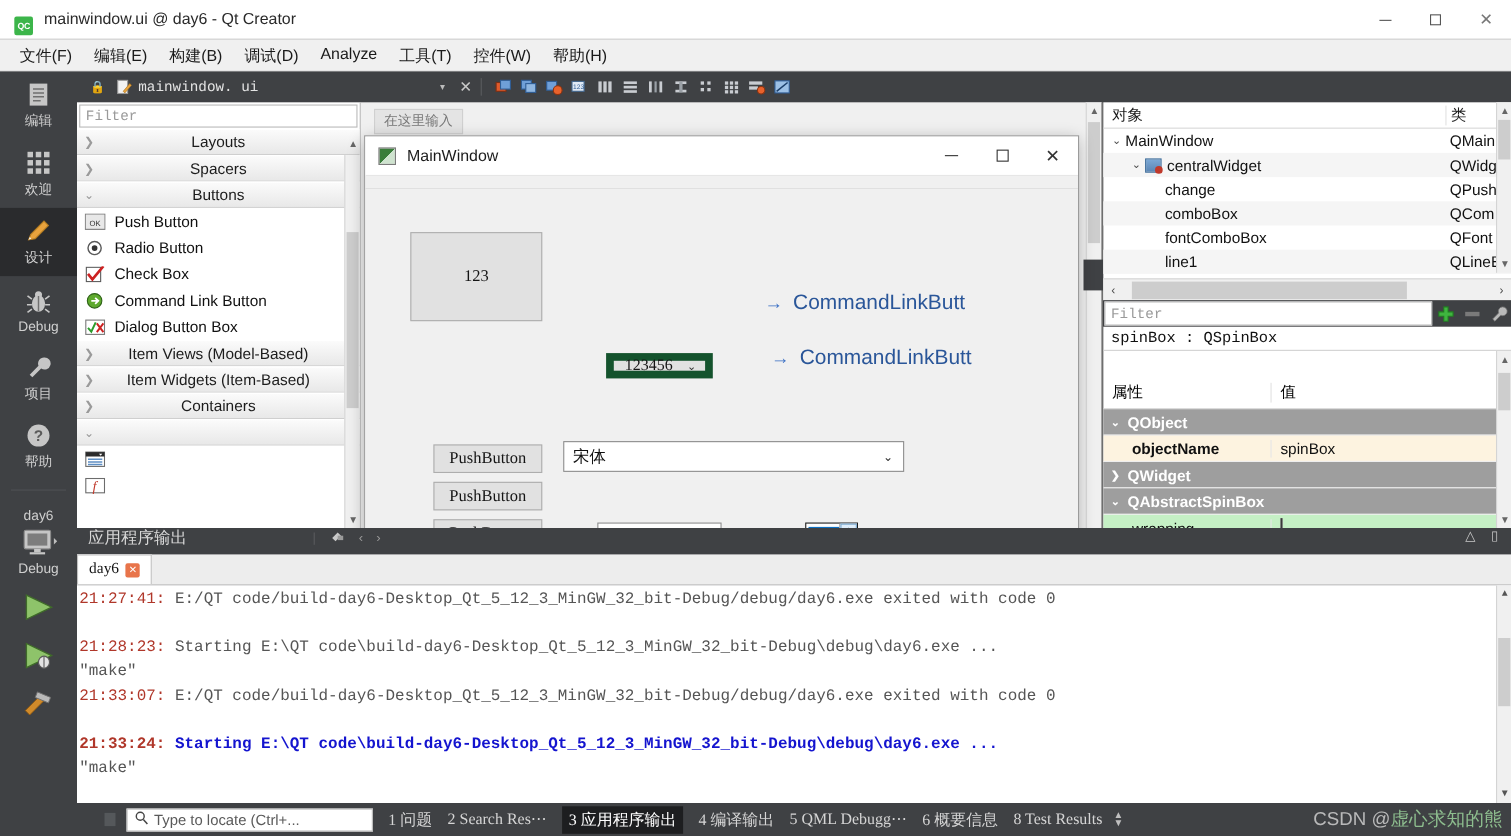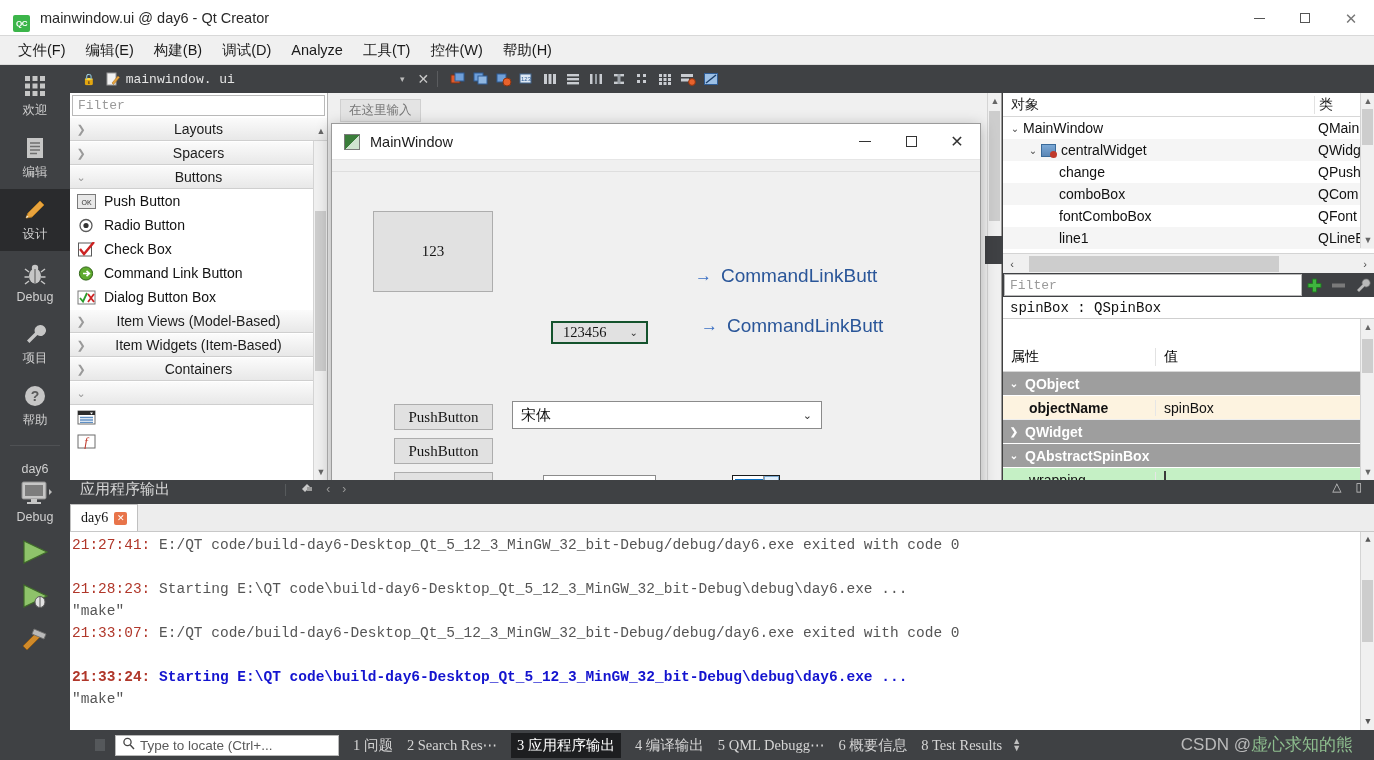--- a/index.html
+++ b/index.html
@@ -182,21 +182,21 @@
   .pv-body { position: relative; height: 369px; background: #f0f0f0; }
 
   .pv-bigbtn {
     position: absolute; left: 41px; top: 39px; width: 120px; height: 81px;
     background: #e1e1e1; border: 1px solid #adadad;
     display: flex; align-items: center; justify-content: center;
     font-family: "Liberation Serif", serif; font-size: 15px; color: #151515;
   }
   .pv-combo {
     position: absolute; left: 219px; top: 149px; width: 97px; height: 23px;
-    background: #e1e1e1; border: 2px solid #14532d;
+    background: #e1e1e1; border: 7px solid #14532d;
     display: flex; align-items: center; padding-left: 10px;
     font-family: "Liberation Serif", serif; font-size: 14.5px; color: #151515;
   }
   .pv-combo .cv { margin-left: auto; margin-right: 8px; font-size: 10px; color: #333; }
   .pv-clb {
     position: absolute; display: flex; align-items: center; gap: 9px;
     color: #2a5699; font-size: 19px; white-space: nowrap;
   }
   .pv-clb .arr { color: #3a6fc4; font-size: 17px; }
   .pv-clb1 { left: 363px; top: 93px; }
@@ -379,21 +379,21 @@
     border: 1px solid #b9b9b9; display: flex; align-items: center; padding-left: 6px;
     font-size: 13.5px; color: #5a5a5a; gap: 5px;
   }
   .sb-tab {
     margin-left: 14px; font-size: 14.5px; color: #d5d5d5; white-space: nowrap;
     font-family: "Liberation Serif", serif;
   }
   .sb-tab.active { background: #1d1e20; padding: 3px 6px; color: #ffffff; }
   .sb-updown { margin-left: 10px; color: #c0c0c0; font-size: 9px; display:flex; flex-direction:column; line-height:7px; }
   .watermark {
-    position: absolute; right: 21px; bottom: 4px;
+    position: absolute; right: 8px; bottom: 4px;
     font-size: 17px; color: #cfcfcf; opacity: 0.85; white-space: nowrap;
     font-family: "Liberation Sans", sans-serif;
   }
   .wm-green { color: #9bd39b; }
 </style>
 </head>
 <body>
 
 <div id="app">
 
@@ -522,49 +522,49 @@
       </div>
     <div class="tb-ico">
         <svg width="16" height="16">
           <rect x="1.5" y="2.5" width="13" height="11" fill="#9cc0e6" stroke="#2f5d96"></rect>
           <path d="M3 12 L13 4" stroke="#1b3f6b" stroke-width="1.4"></path>
         </svg>
       </div>
   </div>
 
   <div class="actbar">
+    <div class="act-item">
+      <div class="act-glyph">
+        <svg width="24" height="24">
+            <rect x="4" y="2" width="16" height="20" fill="#c6c6c6"></rect>
+            <g stroke="#6f6f6f" stroke-width="1.4">
+              <path d="M7 7h10M7 10.5h10M7 14h10M7 17.5h7"></path>
+            </g>
+          </svg>
+      </div>
+      <div class="label">编辑</div>
+    </div>
     <div class="act-item">
       <div class="act-glyph">
         <svg width="24" height="24">
             <g fill="#c6c6c6">
               <rect x="2" y="2" width="5" height="5"></rect>
               <rect x="9.5" y="2" width="5" height="5"></rect>
               <rect x="17" y="2" width="5" height="5"></rect>
               <rect x="2" y="9.5" width="5" height="5"></rect>
               <rect x="9.5" y="9.5" width="5" height="5"></rect>
               <rect x="17" y="9.5" width="5" height="5"></rect>
               <rect x="2" y="17" width="5" height="5"></rect>
               <rect x="9.5" y="17" width="5" height="5"></rect>
               <rect x="17" y="17" width="5" height="5"></rect>
             </g>
           </svg>
       </div>
       <div class="label">欢迎</div>
     </div>
-    <div class="act-item">
-      <div class="act-glyph">
-        <svg width="24" height="24">
-            <rect x="4" y="2" width="16" height="20" fill="#c6c6c6"></rect>
-            <g stroke="#6f6f6f" stroke-width="1.4">
-              <path d="M7 7h10M7 10.5h10M7 14h10M7 17.5h7"></path>
-            </g>
-          </svg>
-      </div>
-      <div class="label">编辑</div>
-    </div>
     <div class="act-item active">
       <div class="act-glyph">
         <svg width="26" height="26">
             <path d="M4 21 L6 16 L18 4 L22 8 L10 20 Z" fill="#e8a33d" stroke="#b07a21" stroke-width="1"></path>
             <path d="M4 21 L6.5 20 L5 18.5 Z" fill="#f3f3f3"></path>
           </svg>
       </div>
       <div class="label">设计</div>
     </div>
     <div class="act-item">

